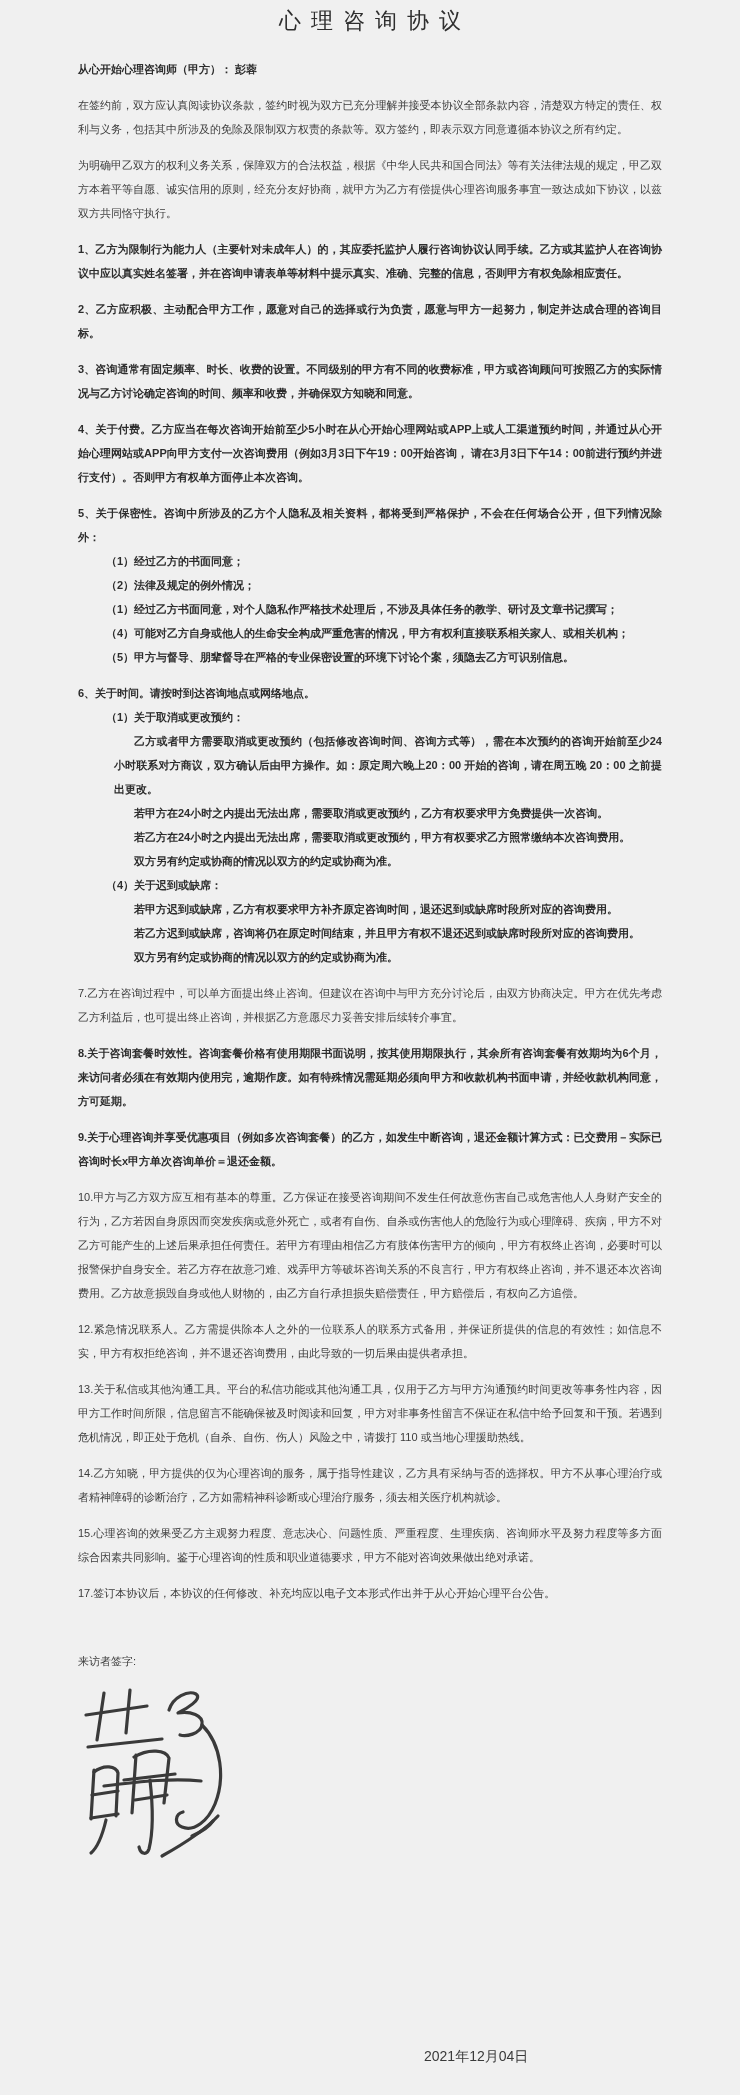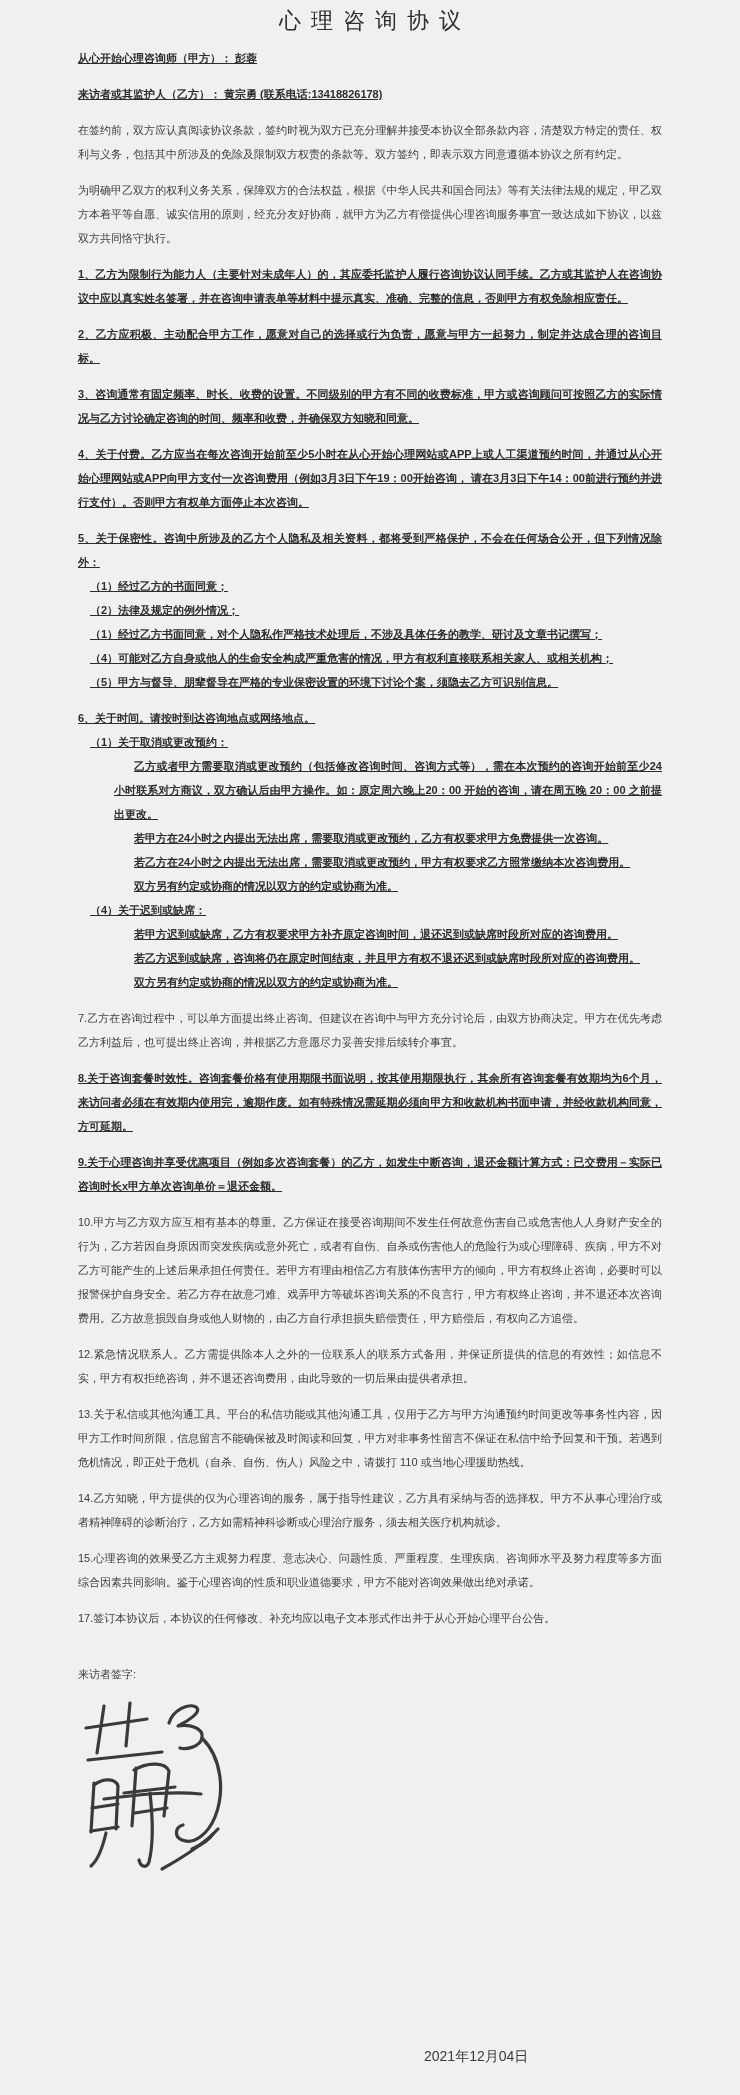--- a/index.html
+++ b/index.html
@@ -3,50 +3,49 @@
 <meta charset="utf-8">
 <style>
   html,body { margin:0; padding:0; }
   body {
     width:740px; height:2095px; overflow:hidden; position:relative;
     background:#f0f0f0; color:#3c3c3c;
     font-family:"Liberation Sans", sans-serif;
   }
   .page { position:absolute; left:0; top:0; width:740px; height:2095px; }
   h1.doc-title {
-    margin:6px 0 10px 0; text-align:center;
+    margin:6px 0 21px 0; text-align:center;
     font-size:22px; font-weight:500; letter-spacing:10px; text-indent:10px;
     color:#2e2e2e;
   }
   .content { margin:0 78px; }
   .blk {
     margin:0 0 12px 0; font-size:11px; line-height:24px;
     text-align:justify; word-break:break-all;
   }
-  .blk.bold { font-weight:700; color:#2d2d2d;text-decoration:underline; }
+  .blk.bold { font-weight:700; color:#2d2d2d; }
   .blk.tight { margin-bottom:0; }
-  .blk.sub { margin-left:12px; }
+  .blk.sub { margin-left:28px; }
   .blk.indent { text-indent:20px;margin-left:36px; }
-  .sign-label { margin-top:32px; }
+  .sign-label { margin-top:44px; }
   .sig-wrap { margin:8px 0 0 -4px; width:162px; height:182px; }
   .sig-wrap svg { display:block; }
   .doc-date {
     position:absolute; left:424px; top:2048px;
     font-size:14px; line-height:16px; color:#3a3a3a;
   }
 </style>
 </head>
 <body>
 
 <div class="page">
   <h1 class="doc-title">心理咨询协议</h1>
 
   <div class="content">
     <p class="blk bold">从心开始心理咨询师（甲方）： 彭蓉</p>
-    <p class="blk bold">来访者或其监护人（乙方）： 黄宗勇 (联系电话:13418826178)</p>
 
     <div>
         <p class="blk">在签约前，双方应认真阅读协议条款，签约时视为双方已充分理解并接受本协议全部条款内容，清楚双方特定的责任、权利与义务，包括其中所涉及的免除及限制双方权责的条款等。双方签约，即表示双方同意遵循本协议之所有约定。</p>
         <p class="blk">为明确甲乙双方的权利义务关系，保障双方的合法权益，根据《中华人民共和国合同法》等有关法律法规的规定，甲乙双方本着平等自愿、诚实信用的原则，经充分友好协商，就甲方为乙方有偿提供心理咨询服务事宜一致达成如下协议，以兹双方共同恪守执行。</p>
         <p class="blk bold">1、乙方为限制行为能力人（主要针对未成年人）的，其应委托监护人履行咨询协议认同手续。乙方或其监护人在咨询协议中应以真实姓名签署，并在咨询申请表单等材料中提示真实、准确、完整的信息，否则甲方有权免除相应责任。</p>
         <p class="blk bold">2、乙方应积极、主动配合甲方工作，愿意对自己的选择或行为负责，愿意与甲方一起努力，制定并达成合理的咨询目标。</p>
         <p class="blk bold">3、咨询通常有固定频率、时长、收费的设置。不同级别的甲方有不同的收费标准，甲方或咨询顾问可按照乙方的实际情况与乙方讨论确定咨询的时间、频率和收费，并确保双方知晓和同意。</p>
         <p class="blk bold">4、关于付费。乙方应当在每次咨询开始前至少5小时在从心开始心理网站或APP上或人工渠道预约时间，并通过从心开始心理网站或APP向甲方支付一次咨询费用（例如3月3日下午19：00开始咨询， 请在3月3日下午14：00前进行预约并进行支付）。否则甲方有权单方面停止本次咨询。</p>
         <p class="blk bold tight">5、关于保密性。咨询中所涉及的乙方个人隐私及相关资料，都将受到严格保护，不会在任何场合公开，但下列情况除外：</p>
         <p class="blk bold sub tight">（1）经过乙方的书面同意；</p>

